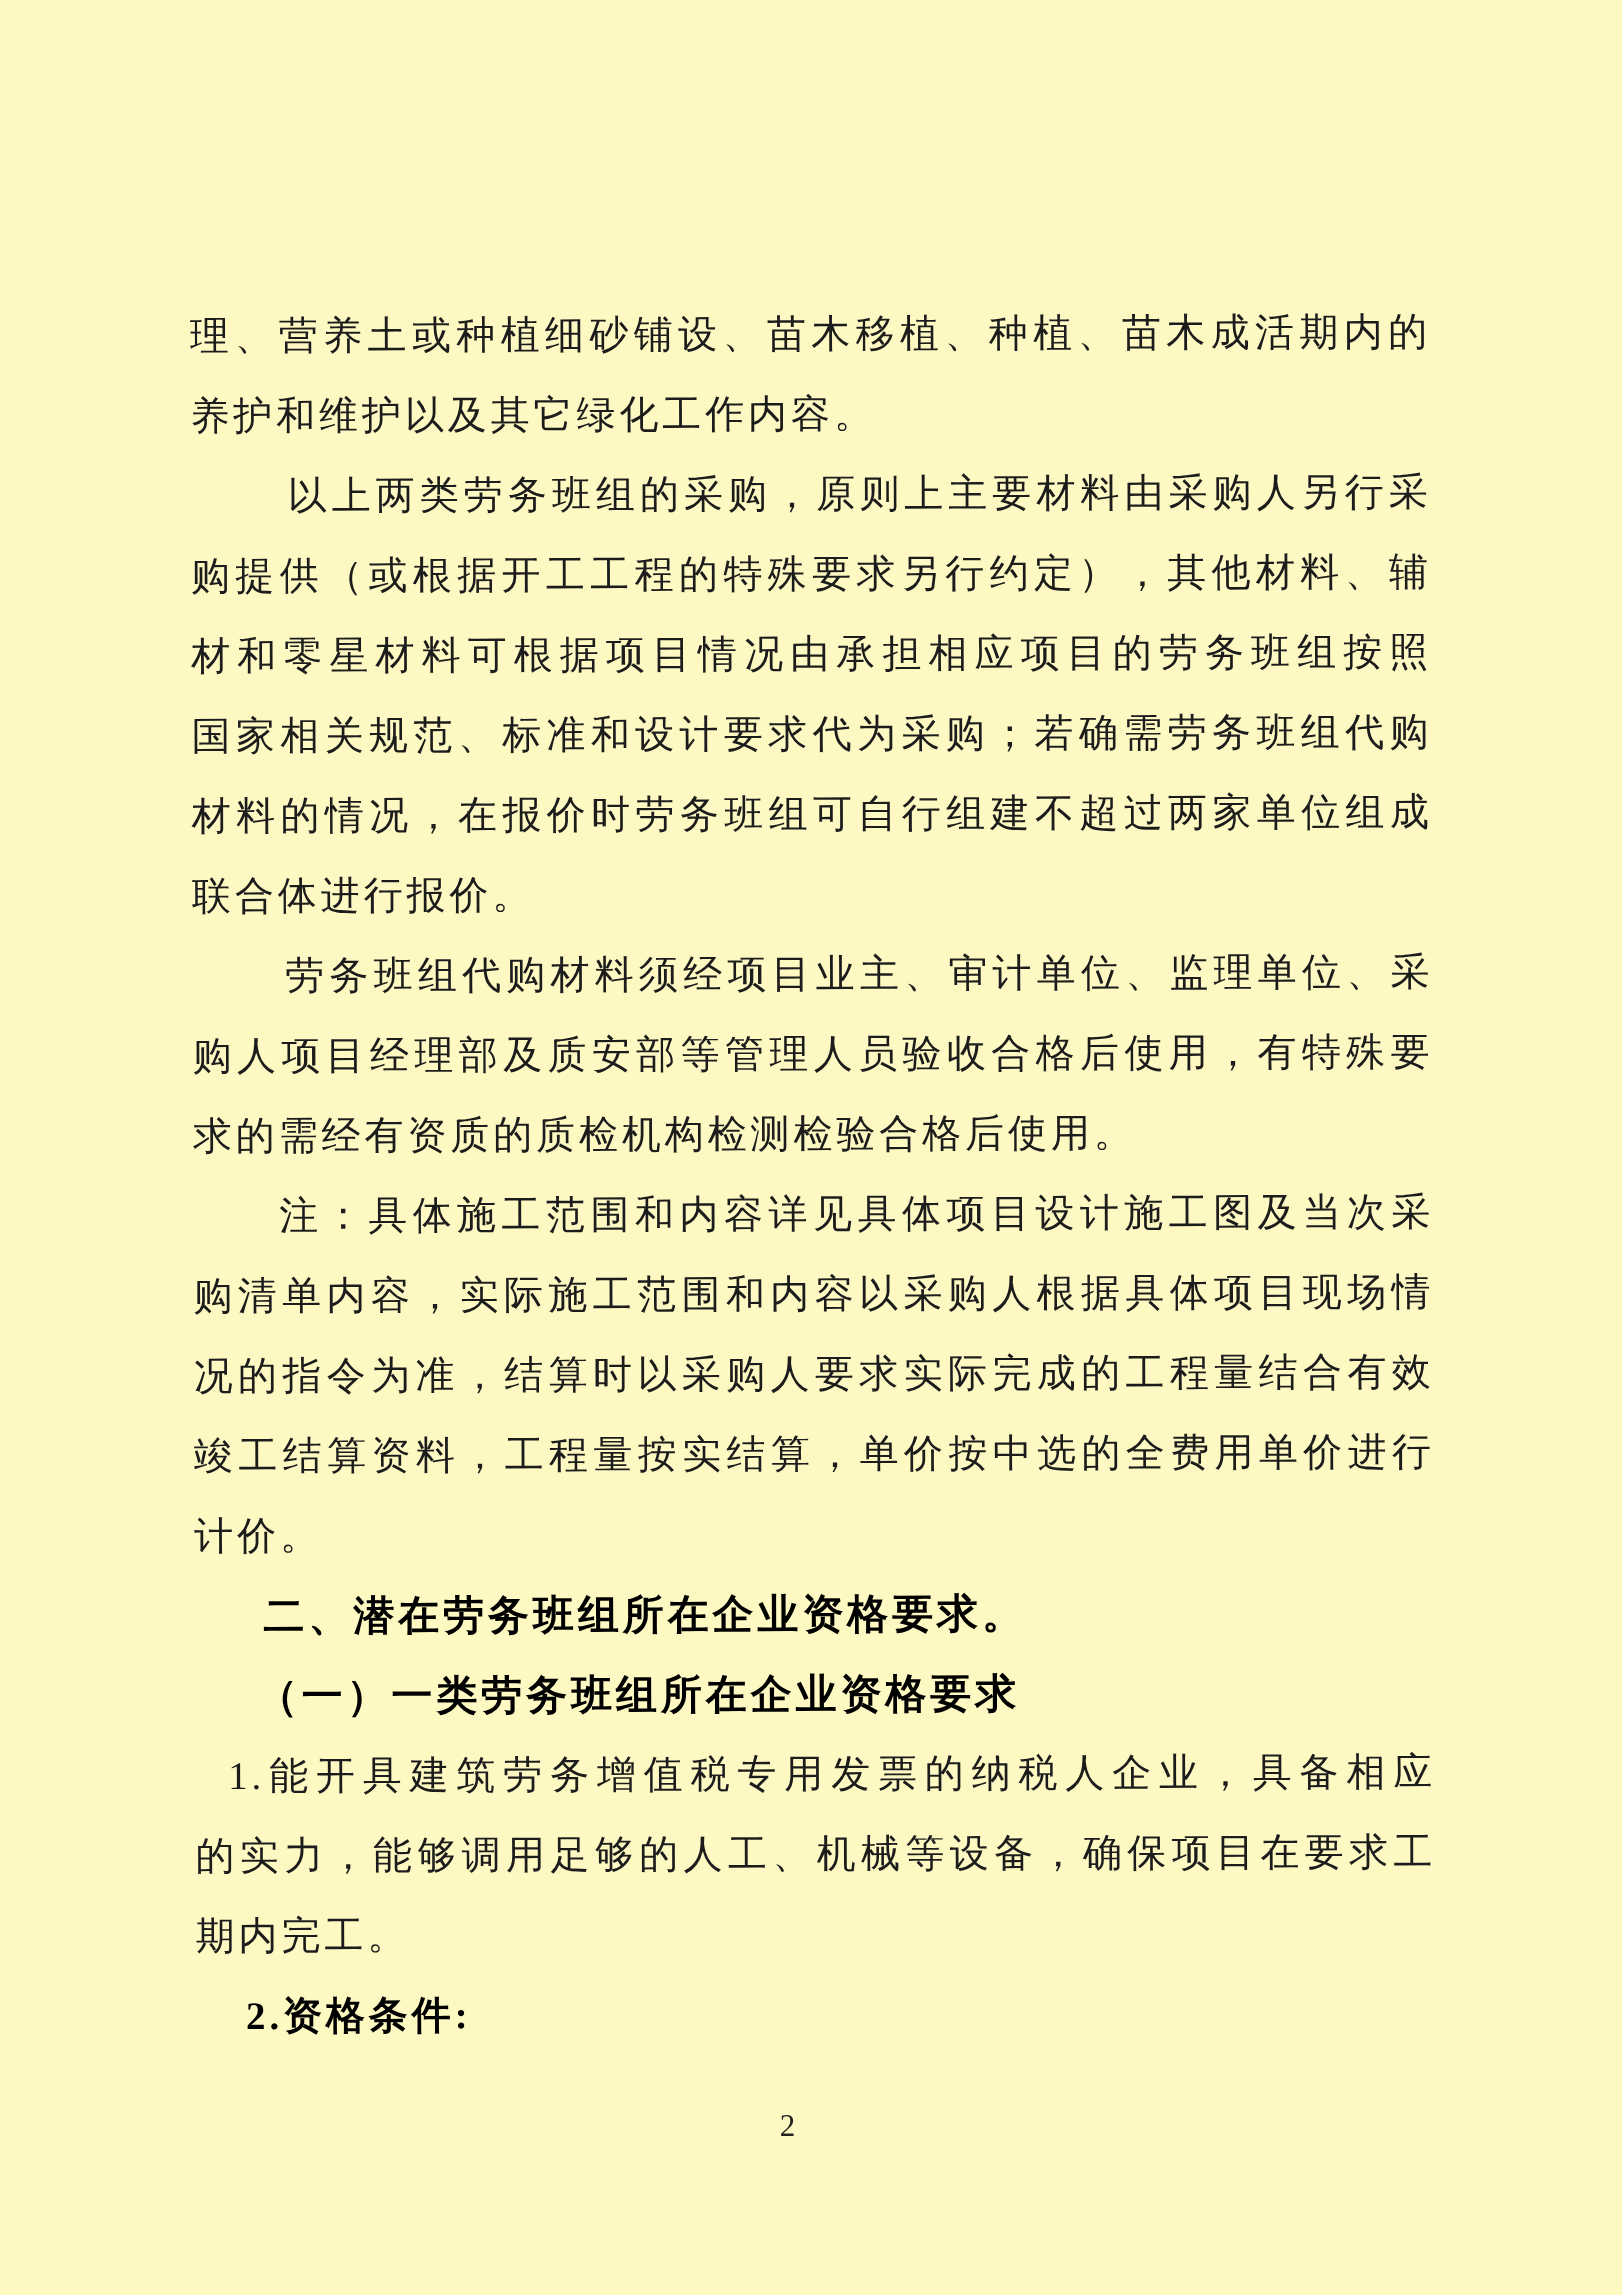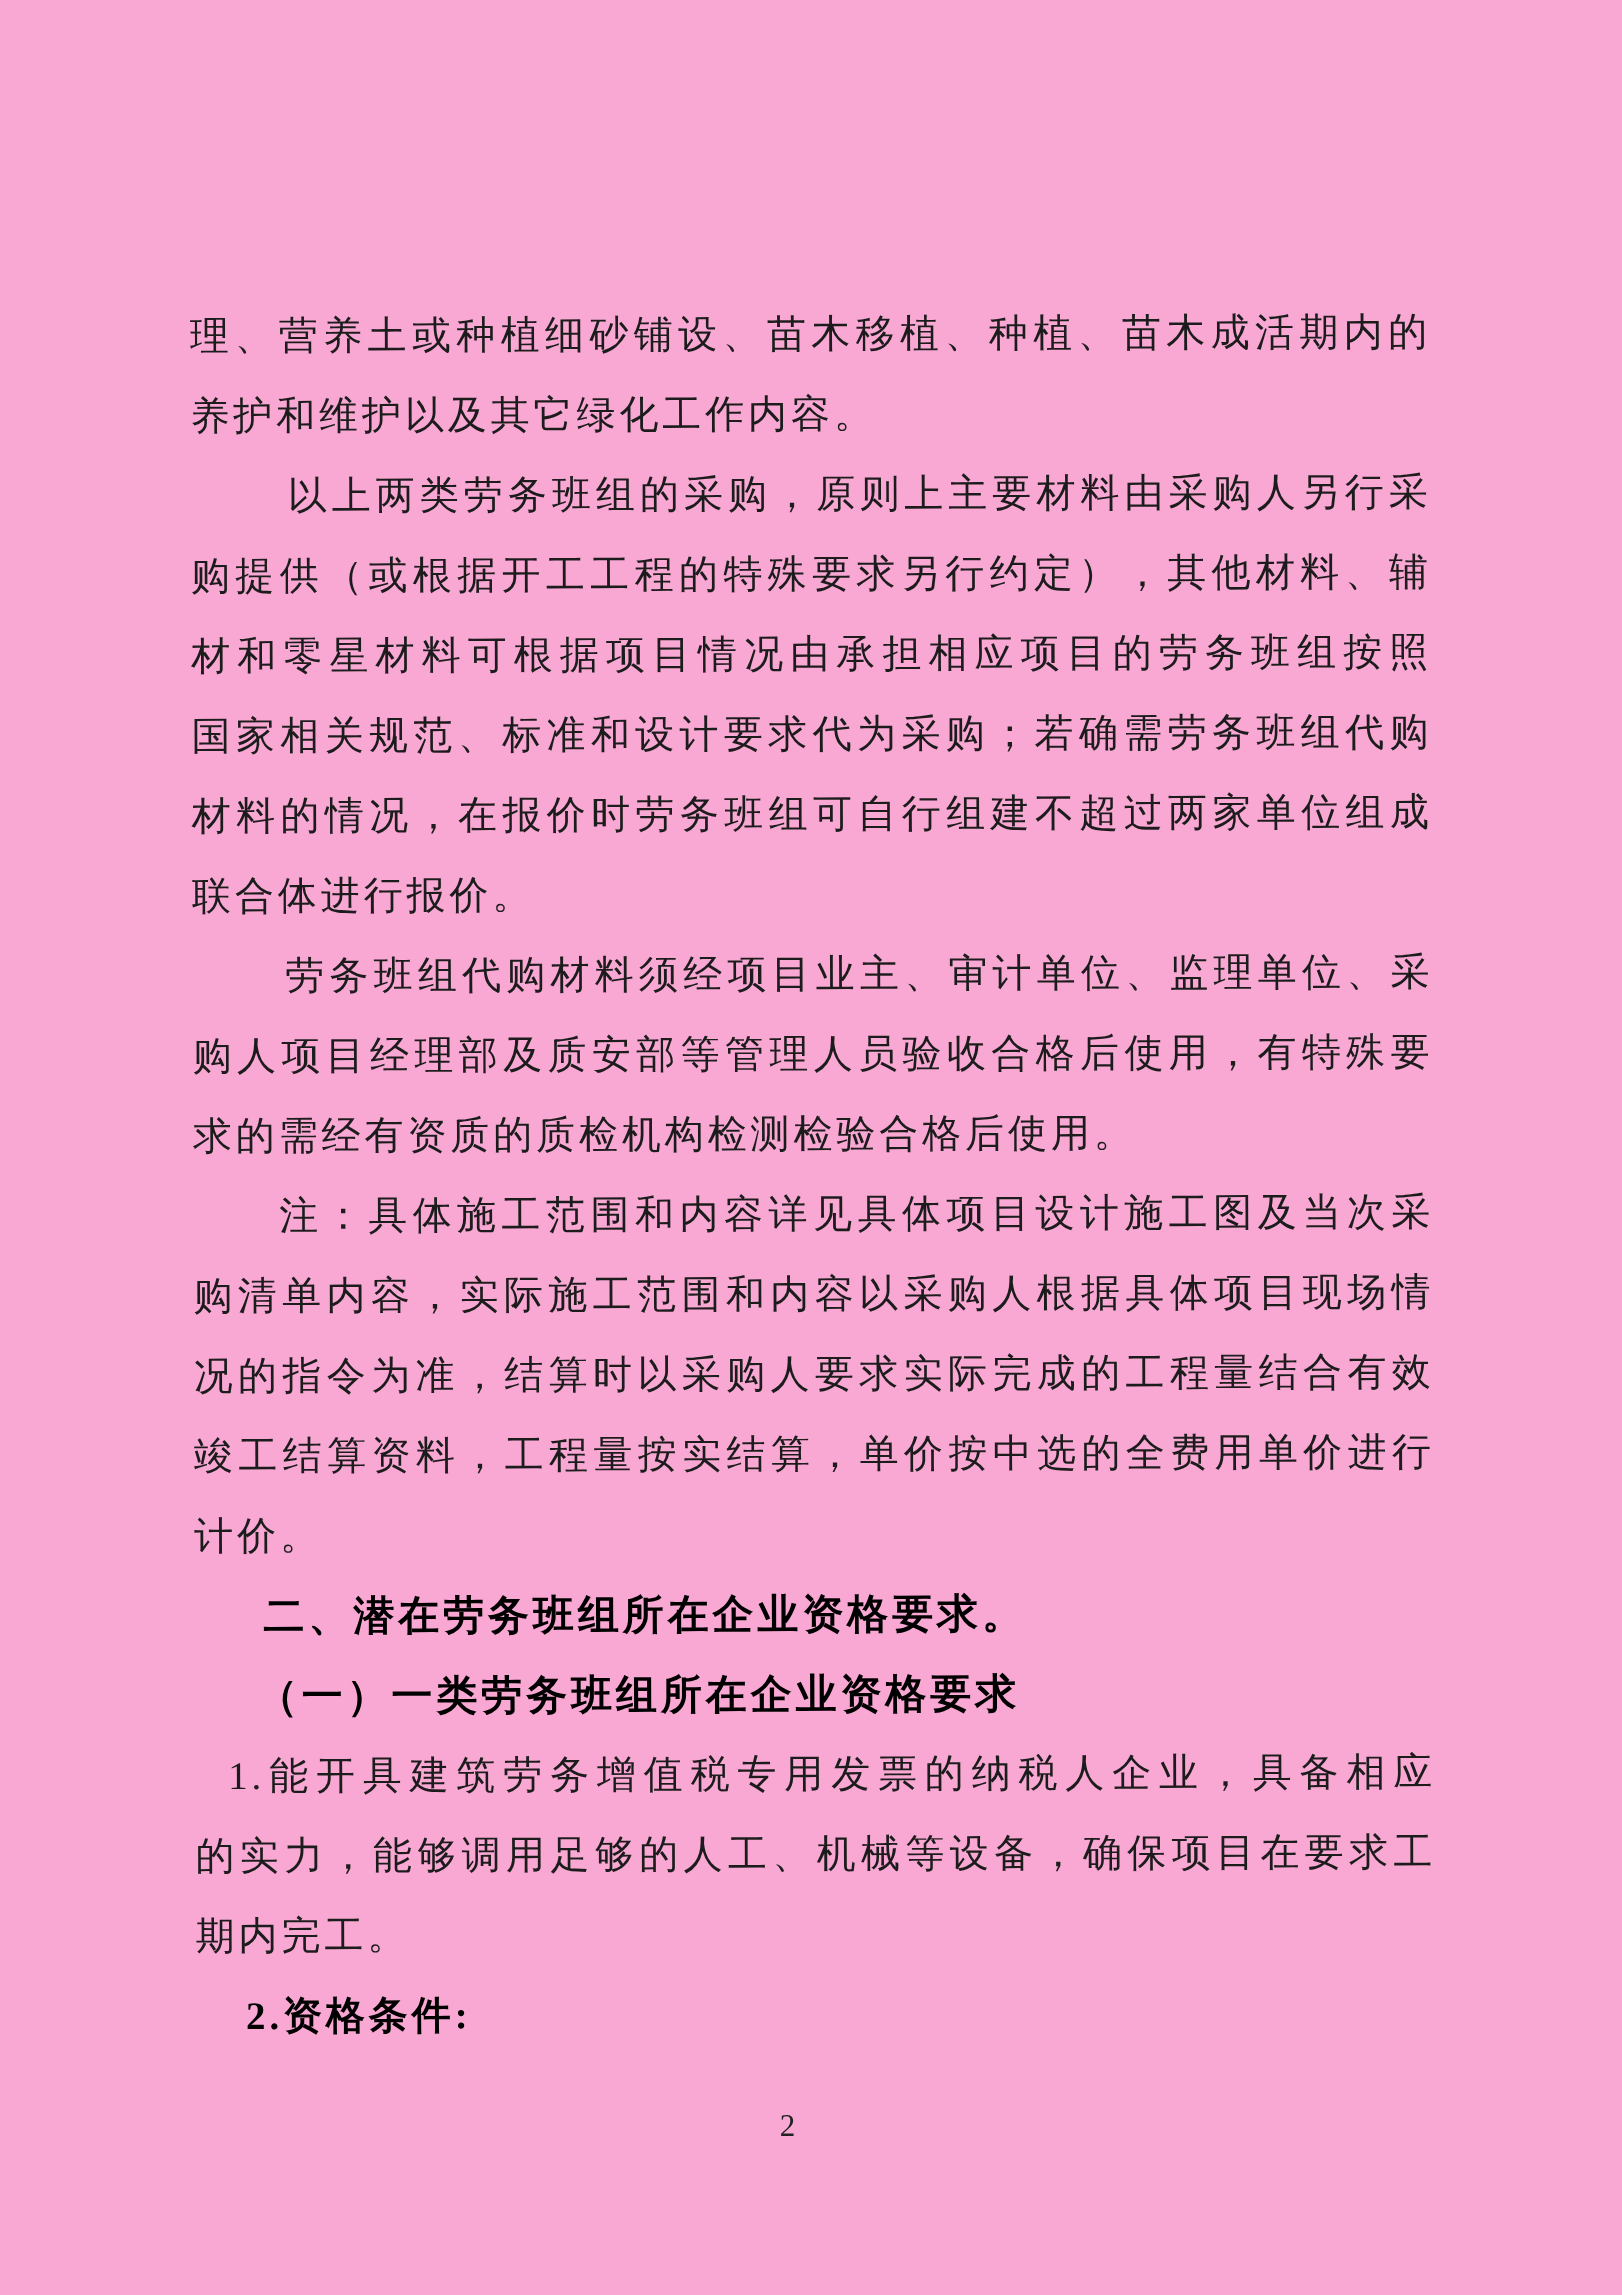--- a/index.html
+++ b/index.html
@@ -4,21 +4,21 @@
 <style>
   html, body {
     margin: 0;
     padding: 0;
     background: #ffffff;
   }
   .page {
     position: relative;
     width: 1623px;
     height: 2295px;
-    background: #f9a8d4;
+    background: #fef9c3;
     overflow: hidden;
     font-family: "Liberation Serif", "DejaVu Serif", serif;
   }
   .text-block {
     position: absolute;
     left: 193px;
     top: 294px;
     width: 1241px;
     color: #1c1c1c;
     transform: rotate(-0.2deg);

